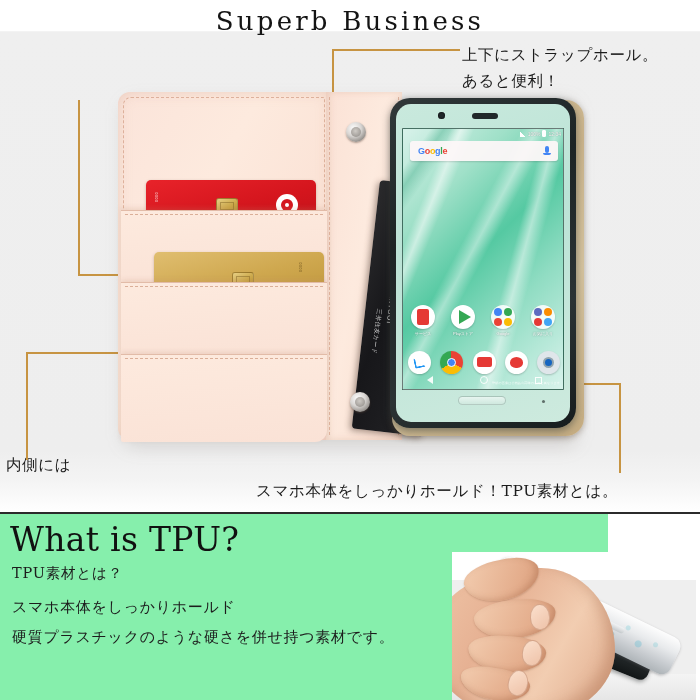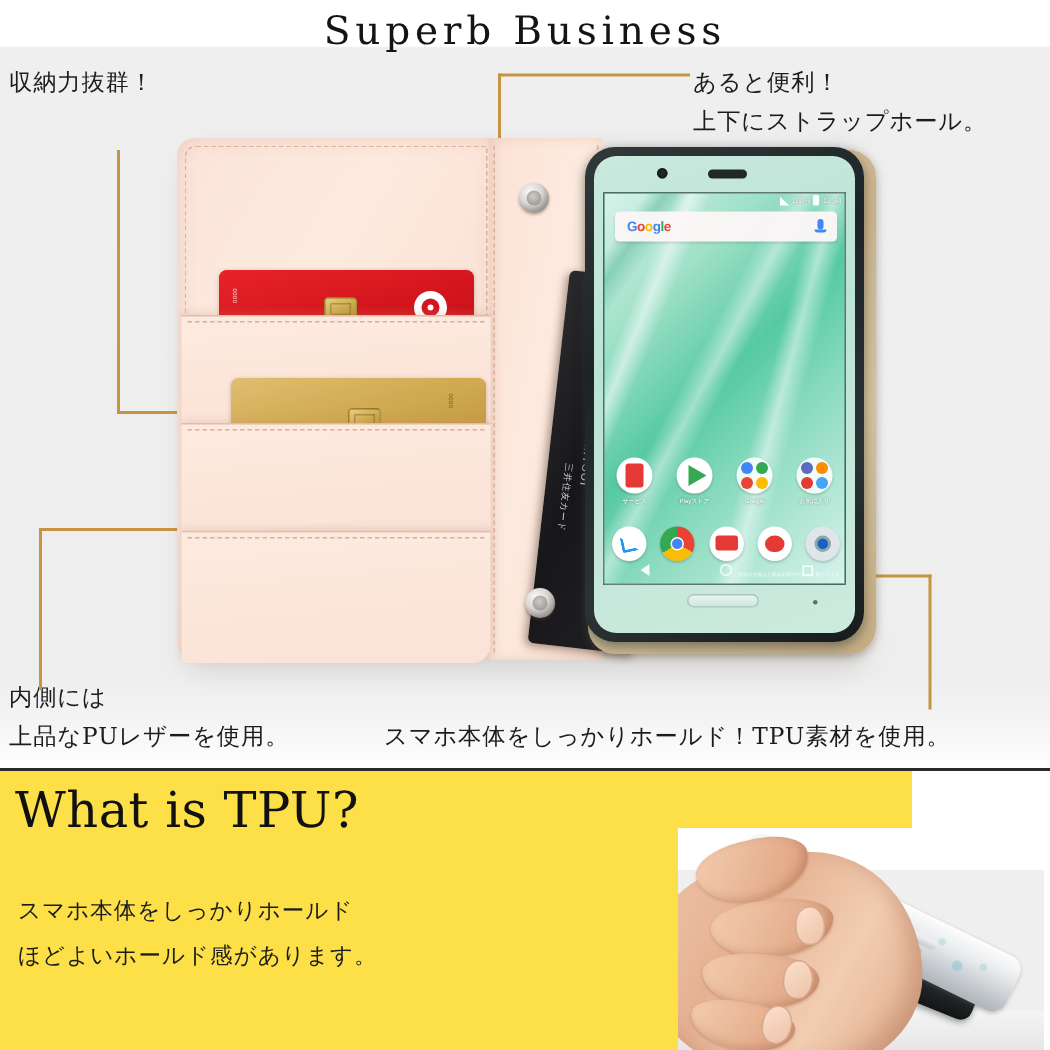--- a/index.html
+++ b/index.html
@@ -229,21 +229,21 @@
   .nav-home { width:8px; height:8px; border-radius:50%; border:1.2px solid rgba(255,255,255,.9); }
   .nav-rec  { width:7px; height:7px; border:1.2px solid rgba(255,255,255,.9); }
   .nav-caption { position:absolute; right:3px; bottom:4px; font-size:3px; color:rgba(255,255,255,.8);
                  font-family:"Liberation Sans",sans-serif; letter-spacing:.2px; }
   .homebtn { position:absolute; left:62px; top:292px; width:48px; height:9px; border-radius:5px;
              background:linear-gradient(180deg,#e7f5f0,#cfe8de); border:1px solid rgba(120,150,140,.45); }
   .front-dot { position:absolute; left:146px; top:296px; width:3px; height:3px; border-radius:50%; background:#5f6f6a; }
 
   
   .divider { position:absolute; left:0; top:512px; width:700px; height:2px; background:#2b2b2b; }
-  .bottom-section { position:absolute; left:0; top:514px; width:608px; height:186px; background:#fde047;text-decoration:underline; }
+  .bottom-section { position:absolute; left:0; top:514px; width:608px; height:186px; background:#86efac;text-decoration:underline; }
   .tpu-title {
     position:absolute; left:10px; top:6px; font-size:33px; color:#111;
     font-family:"DejaVu Serif","Liberation Serif",serif; letter-spacing:.3px;
   }
   .tpu-sub {
     position:absolute; left:12px; top:50px; font-size:14.5px; color:#1c1c1c;
     font-family:"DejaVu Serif","Liberation Serif",serif; letter-spacing:.8px;
   }
   .tpu-body {
     position:absolute; left:12px; top:78px; font-size:15px; line-height: 30px; color:#1c1c1c;
@@ -312,35 +312,33 @@
 </head>
 <body>
 
 <div id="page">
 
   <div class="top-section">
 
     <div class="main-title">Superb Business</div>
 
     <div class="anno" id="anno-cardpocket">
-      <div>収納力抜群！</div>
     </div>
 
     <div class="anno" id="anno-straphole">
+      <div>上下にストラップホール。</div>
       <div>あると便利！</div>
-      <div>上下にストラップホール。</div>
     </div>
 
     <div class="anno" id="anno-pu">
       <div>内側には</div>
-      <div>上品なPUレザーを使用。</div>
     </div>
 
     <div class="anno" id="anno-tpu">
-      <div>スマホ本体をしっかりホールド！TPU素材を使用。</div>
+      <div>スマホ本体をしっかりホールド！TPU素材とは。</div>
     </div>
 
     <div class="leader" id="leader-cardpocket" style="left:78px; top:100px; width:100px; height:182px;">
       <div class="v" style="left:0; top:0; height:176px;"></div>
       <div class="h" style="left:0; top:174px; width:96px;"></div>
       <div class="dot" style="left:90px; top:169px;"></div>
     </div>
 
     <div class="leader" id="leader-straphole" style="left:332px; top:49px; width:130px; height:70px;">
       <div class="h" style="left:0; top:0; width:128px;"></div>
@@ -489,23 +487,24 @@
           <div class="front-dot"></div>
         </div>
       </div>
     </div>
   </div>
 
   <div class="divider"></div>
 
   <div class="bottom-section">
     <div class="tpu-title">What is TPU?</div>
+    <div class="tpu-sub">TPU素材とは？</div>
     <div class="tpu-body">
       <div>スマホ本体をしっかりホールド</div>
-      <div>ほどよいホールド感があります。</div>
+      <div>硬質プラスチックのような硬さを併せ持つ素材です。</div>
     </div>
 
     <div class="photo">
       <div class="ph-white-top"></div>
       <div class="ph-floor"></div>
       <div class="phone-side">
         <div class="ps-black"></div>
         <div class="ps-silver">
           <div class="ps-btn"></div>
         </div>

